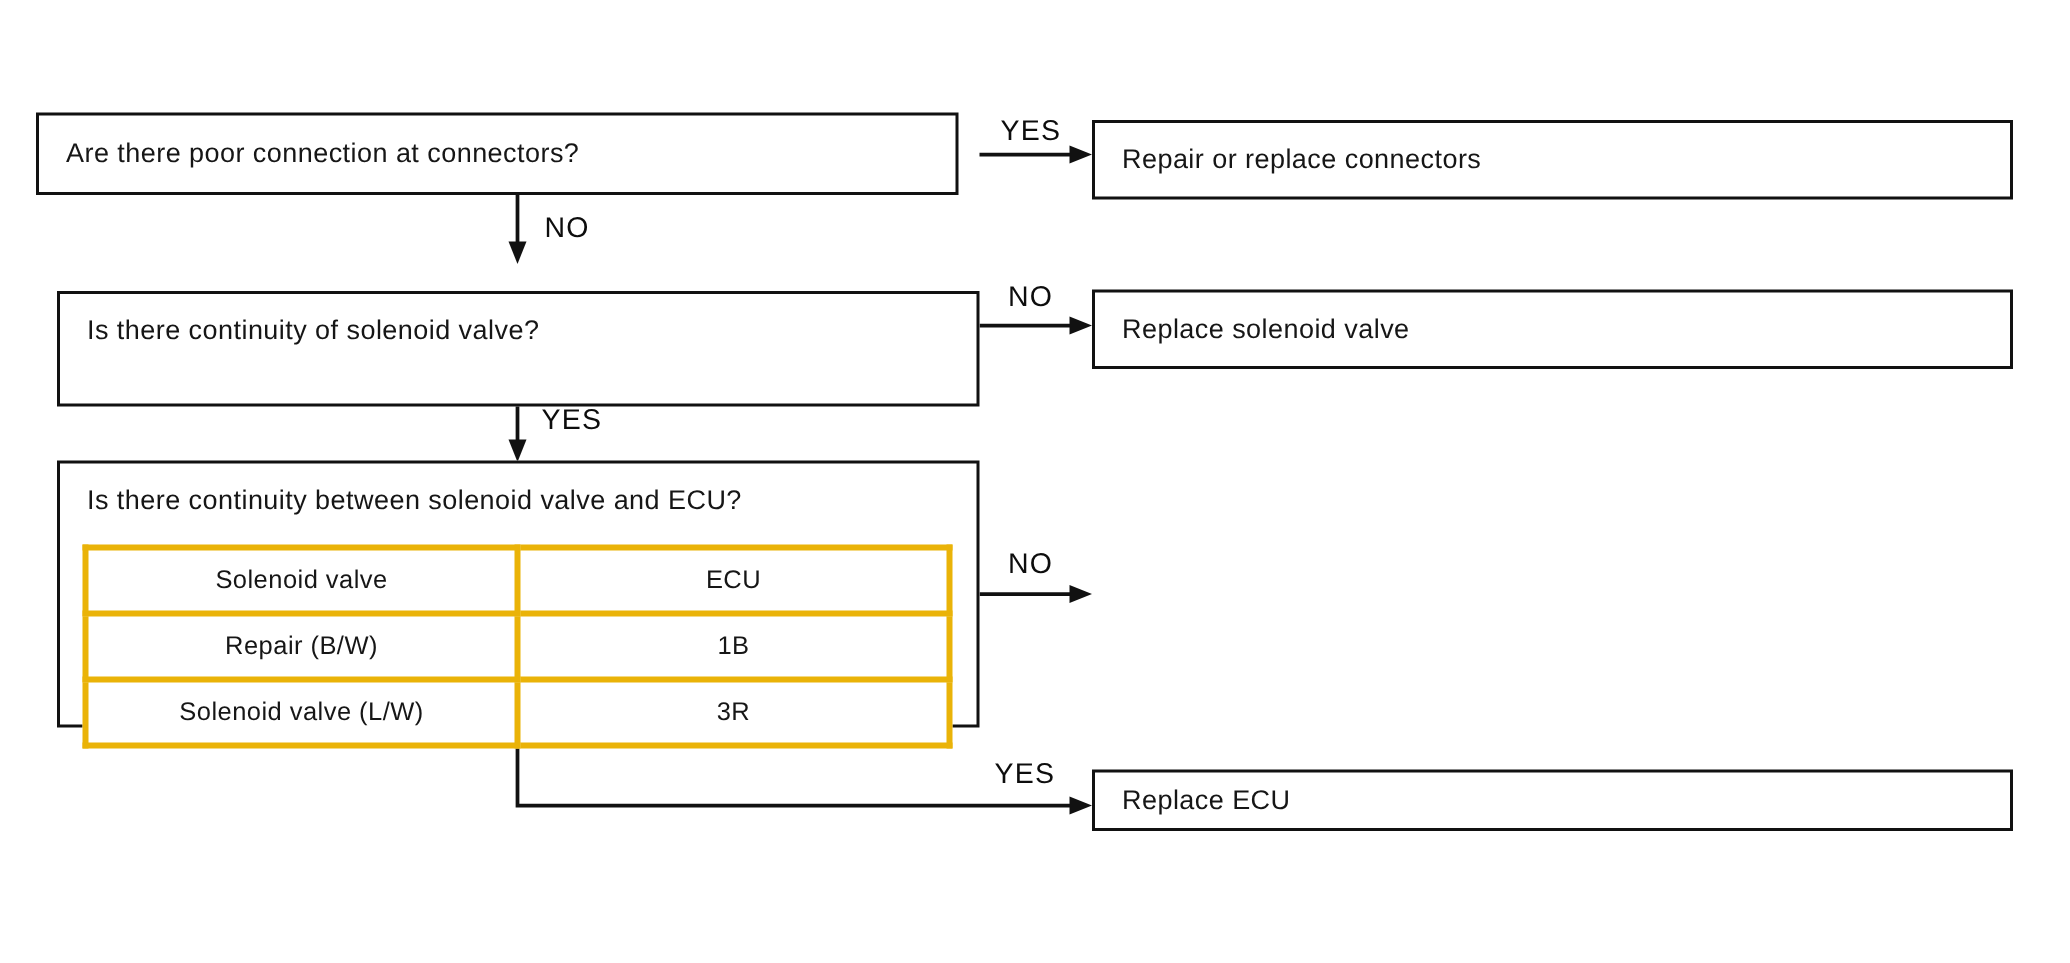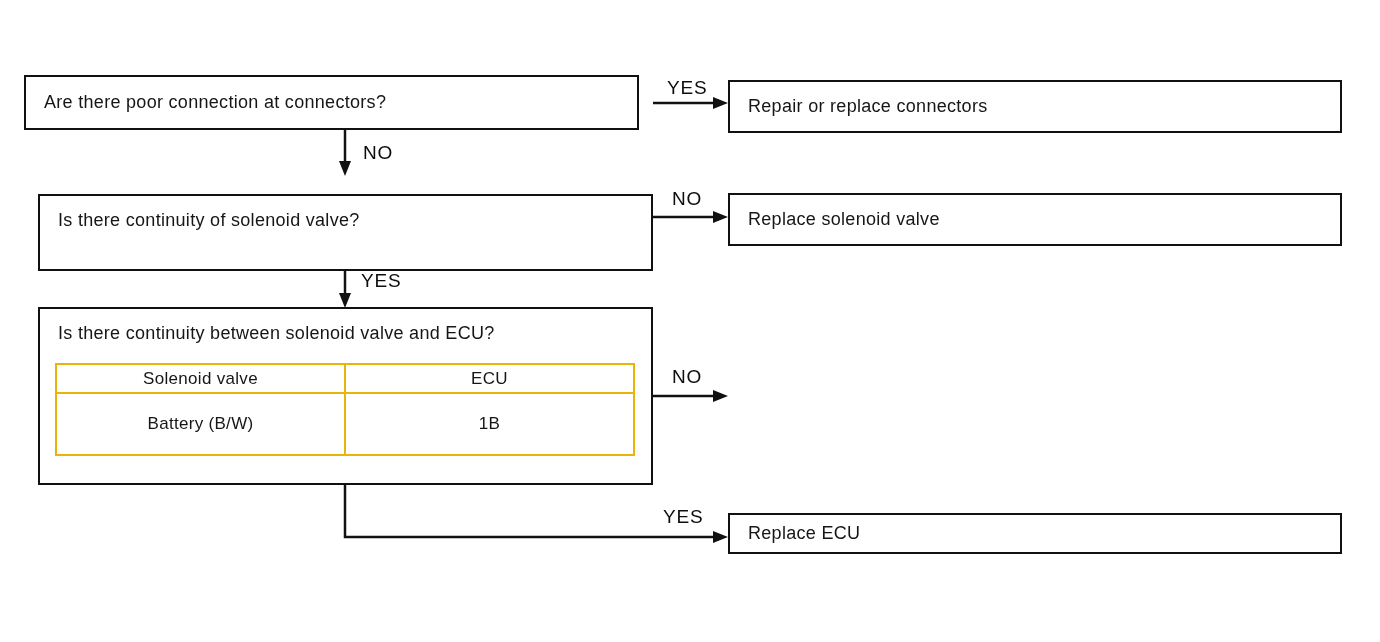--- a/index.html
+++ b/index.html
@@ -59,26 +59,26 @@
     width: 580px;
     height: 93px;
     border-collapse: collapse;
     table-layout: fixed;
     background: #ffffff;
     font-size: 17px;
     letter-spacing: 0.3px;
   }
   table.pin-table th,
   table.pin-table td {
-    border: 2px solid #eab308;
+    border: 4px solid #eab308;
     text-align: center;
     vertical-align: middle;
     font-weight: 400;
     padding: 3px 4px;
-    height: 29px;
+    height: 44px;
     box-sizing: border-box;
     margin-top: 28px;
   }
   table.pin-table {
     border: 2.5px solid #111111;
   }
 </style>
 </head>
 <body>
 
@@ -119,22 +119,26 @@
 
   <table class="pin-table">
     <thead>
       <tr>
         <th>Solenoid valve</th>
         <th>ECU</th>
       </tr>
     </thead>
     <tbody>
       <tr>
-        <td>Battery (B/W)</td>
+        <td>Repair (B/W)</td>
         <td>1B</td>
+      </tr>
+      <tr>
+        <td>Solenoid valve (L/W)</td>
+        <td>3R</td>
       </tr>
     </tbody>
   </table>
 
   <div class="box v-center" style="left:728px; top:80px; width:614px; height:53px;">
     <span class="q-text">Repair or replace connectors</span>
   </div>
 
   <div class="box v-center" style="left:728px; top:193px; width:614px; height:53px;text-align:right;">
     <span class="q-text">Replace solenoid valve</span>

